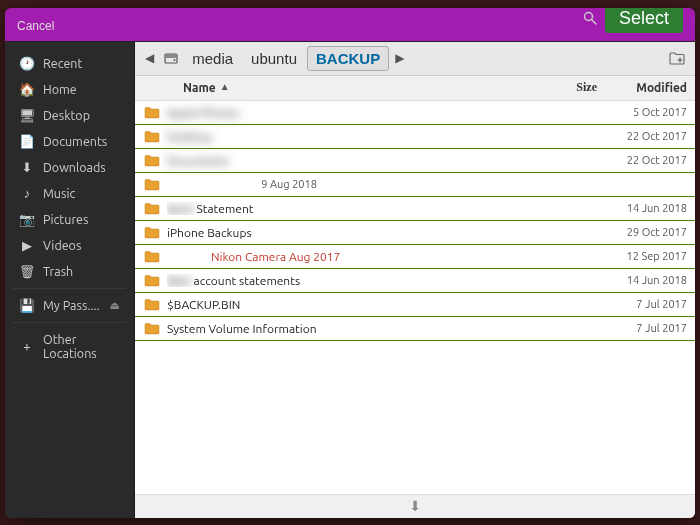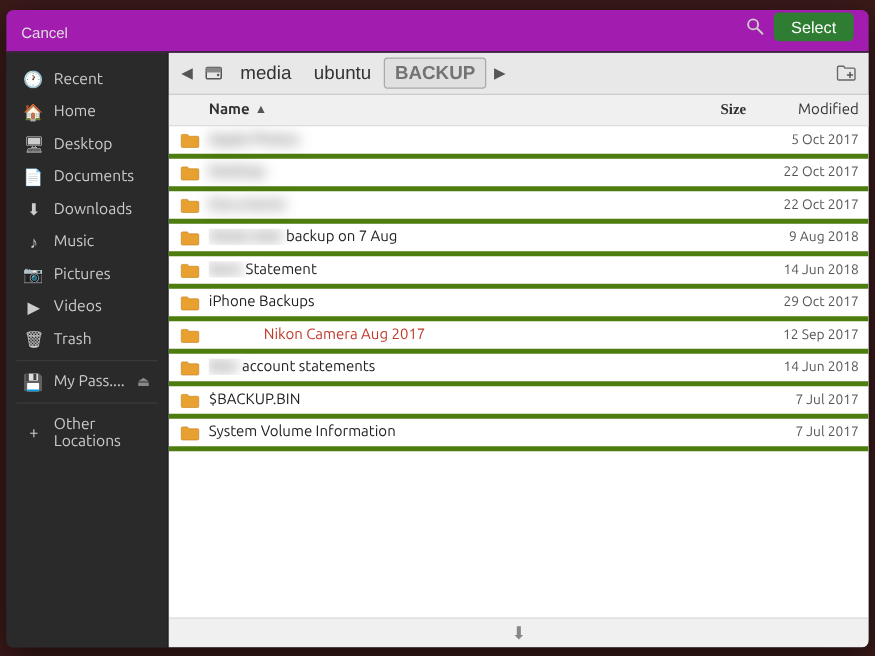--- a/index.html
+++ b/index.html
@@ -65,21 +65,21 @@
       display: flex;
       align-items: center;
     }
     .select-btn {
       background: #2e7d32;
       color: white;
       border: none;
       border-radius: 4px;
       padding: 4px 14px;
       cursor: pointer;
-      font-size: 13px;
+      font-size: 18px;
       font-weight: 500;
     }
     
     .body {
       display: flex;
       flex: 1;
       overflow: hidden;
     }
     
     .sidebar {
@@ -158,21 +158,21 @@
       border: none;
       cursor: pointer;
       font-size: 15px;
       color: #333;
       padding: 3px 8px;
       border-radius: 3px;
     }
     .path-btn.active {
       background: #e0e0e0;
       border: 1px solid #aaa;
-      color: #737373;
+      color: #0369a1;
       font-weight: 600;
     }
     .path-icon-btn {
       background: none;
       border: none;
       cursor: pointer;
       color: #555;
       font-size: 13px;
       padding: 2px 4px;
       display: flex;
@@ -195,43 +195,44 @@
       z-index: 2;
     }
     .col-name {
       flex: 1;
       font-size: 12px;
       color: #333;
       font-weight: 600;
       display: flex;
       align-items: flex-start;
       gap: 4px;
+      margin-left: 16px;
     }
     .col-size {
       width: 60px;
       font-size: 12px;
       color: #333;
       font-weight: 600;
       text-align: right;
       font-family: Liberation Serif, serif;
     }
     .col-modified {
       width: 90px;
       font-size: 12px;
       color: #333;
-      font-weight: 400;
+      font-weight: 700;
       text-align: right;
     }
     .sort-arrow { color: #555; font-size: 10px; }
     .file-row {
       display: flex;
       align-items: center;
       padding: 3px 8px;
       cursor: pointer;
-      border-bottom: 4px solid #4d7c0f;
+      border-bottom: 1px solid #4d7c0f;
       min-height: 24px;
     }
     .file-row.blurred .file-name { filter: blur(5px); user-select: none; }
     .file-icon {
       width: 18px;
       height: 16px;
       margin-right: 6px;
       flex-shrink: 0;
       display: flex;
       align-items: center;
@@ -413,21 +414,20 @@
               <span class="file-name" style="filter: blur(5px); user-select: none;">Documents</span>
               <span class="file-size"></span>
               <span class="file-date">22 Oct 2017</span>
             </div>
             <div class="file-row">
               <div class="file-icon">
                 <svg class="folder-icon-svg" viewBox="0 0 16 14" fill="none" xmlns="http://www.w3.org/2000/svg">
     <path d="M1 3.5 Q1 2.5 2 2.5 L6 2.5 L7 4 L14 4 Q15 4 15 5 L15 12 Q15 13 14 13 L2 13 Q1 13 1 12 Z" fill="#e8a030" stroke="#c0821a" stroke-width="0.5"></path>
   </svg>
               </div>
-              <span class="file-name"><span style="filter:blur(5px);user-select:none">Media blah </span>backup on 7 Aug</span>
               <span class="file-size"></span>
               <span class="file-date">9 Aug 2018</span>
             </div>
             <div class="file-row">
               <div class="file-icon">
                 <svg class="folder-icon-svg" viewBox="0 0 16 14" fill="none" xmlns="http://www.w3.org/2000/svg">
     <path d="M1 3.5 Q1 2.5 2 2.5 L6 2.5 L7 4 L14 4 Q15 4 15 5 L15 12 Q15 13 14 13 L2 13 Q1 13 1 12 Z" fill="#e8a030" stroke="#c0821a" stroke-width="0.5"></path>
   </svg>
               </div>
               <span class="file-name"><span style="filter:blur(5px);user-select:none">Bank </span>Statement</span>

